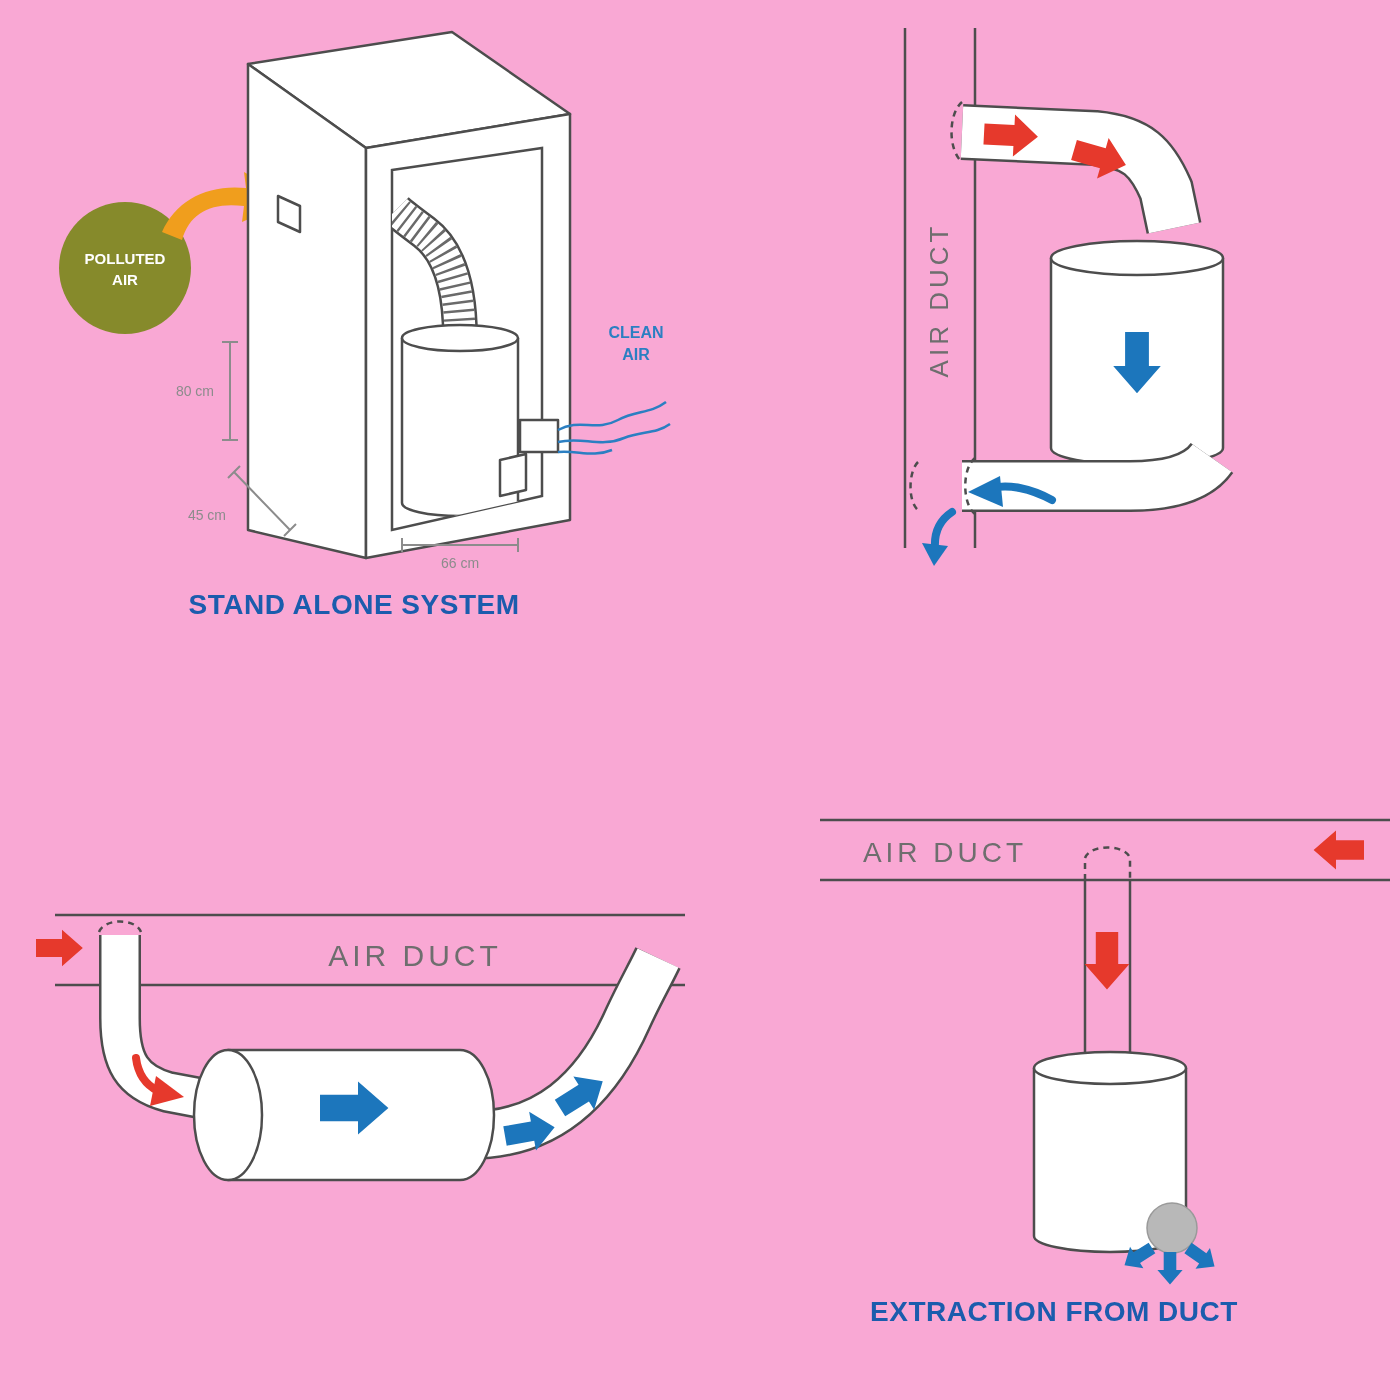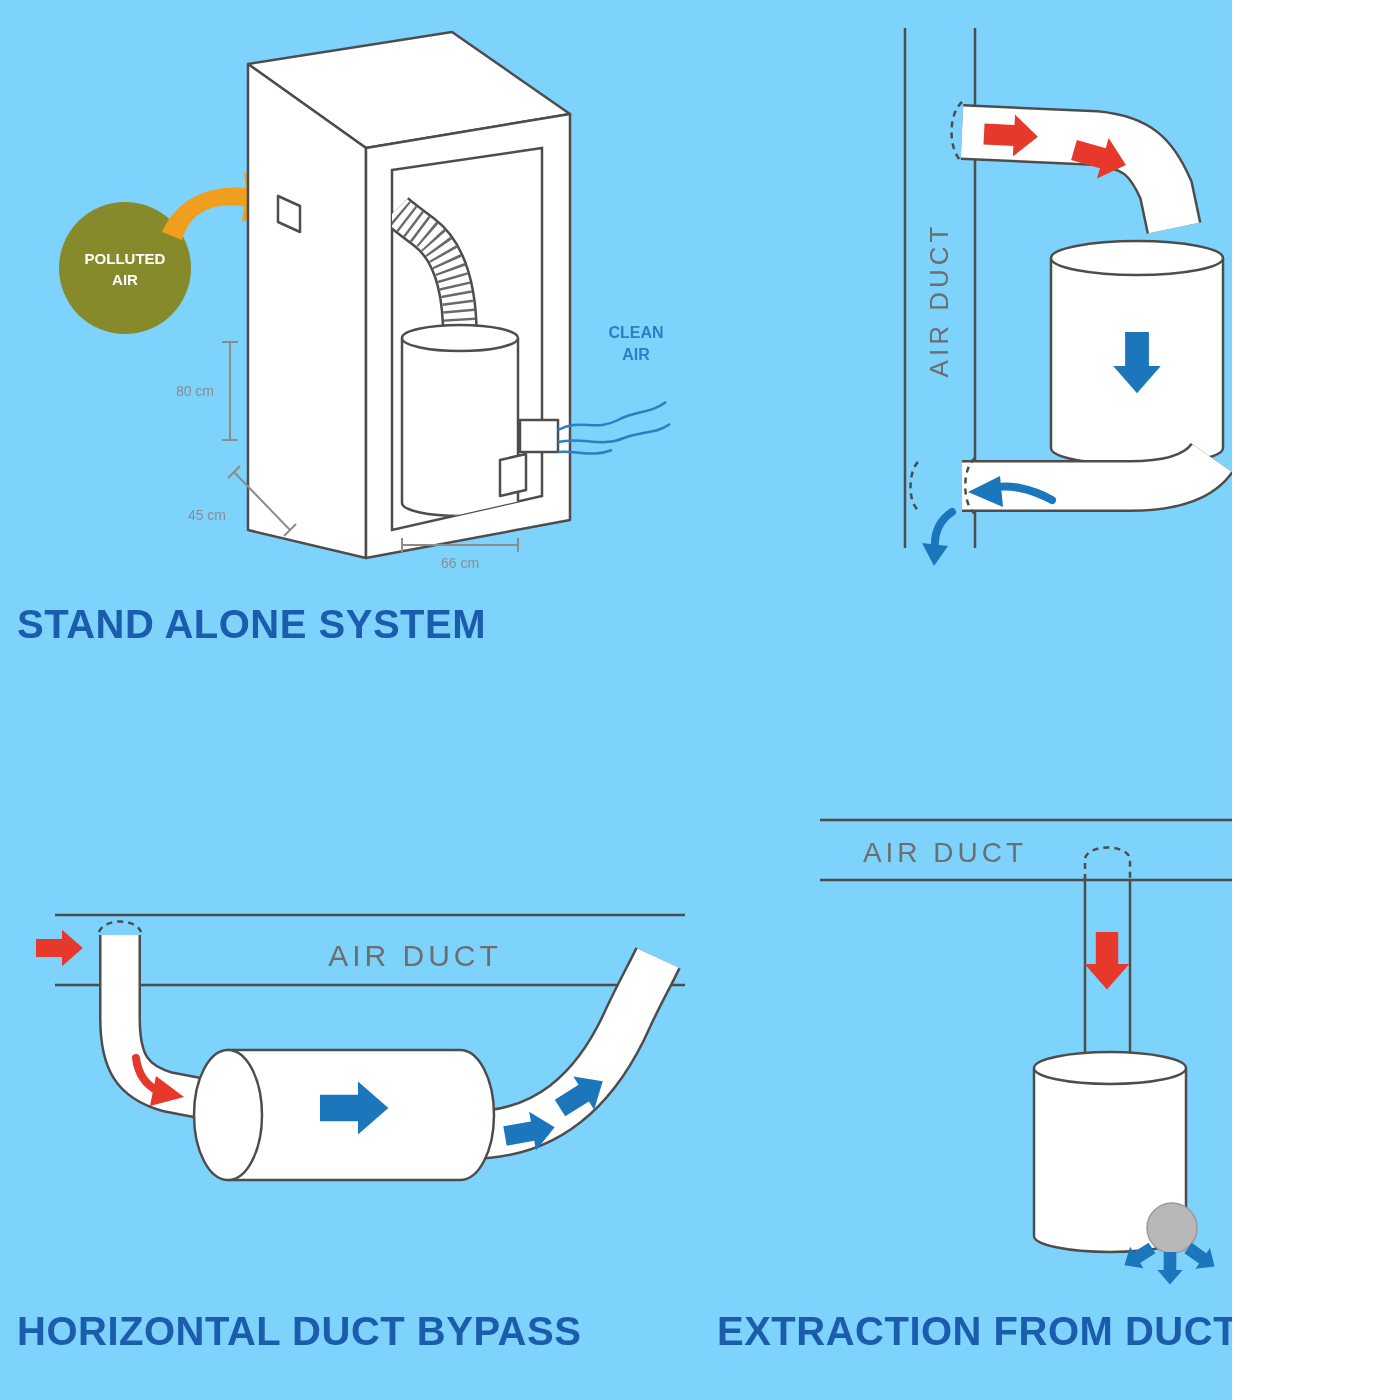--- a/index.html
+++ b/index.html
@@ -1,22 +1,22 @@
 <!DOCTYPE html>
 <html><head>
 <meta charset="utf-8">
 <style>
   html,body{margin:0;padding:0;background:#fff;}
   body{font-family:"Liberation Sans",sans-serif;}
-  .canvas{position:relative;width:1232px;height:1400px;background:#7dd3fc;overflow:hidden;}
+  .canvas{position:relative;width:1400px;height:1400px;background:#f9a8d4;overflow:hidden;}
   .panel{position:absolute;}
   .panel svg{display:block;}
   .panel h2{
-    margin:17px;position:absolute;left:0;width:100%;text-align:left;
-    font-size:40px;font-weight:bold;color:#1b5cad;letter-spacing:0.5px;
+    margin:4px;position:absolute;left:0;width:100%;text-align:center;
+    font-size:28px;font-weight:bold;color:#1b5cad;letter-spacing:0.5px;
     font-family:"Liberation Sans",sans-serif;
   }
   #p1{left:0;top:0;width:700px;height:660px;}
   #p2{left:700px;top:0;width:700px;height:660px;}
   #p3{left:0;top:770px;width:700px;height:630px;}
   #p4{left:700px;top:770px;width:700px;height:630px;}
   #p1 h2,#p2 h2{top:585px;}
   #p3 h2,#p4 h2{top:522px;}
   svg{font-family:"Liberation Sans",sans-serif;}
   .ln{stroke:#4d4d4d;stroke-width:2.5;fill:none;}
@@ -168,21 +168,20 @@
 
       <g>
         <path class="lnf" d="M228,280 L460,280 A34,65 0 0 1 460,410 L228,410 Z"></path>
         <ellipse class="lnf" cx="228" cy="345" rx="34" ry="65"></ellipse>
       </g>
       <path class="arr-blue" transform="translate(320,338) scale(1.9)" d="M0,-7 L20,-7 L20,-14 L36,0 L20,14 L20,7 L0,7 Z"></path>
 
       <path class="arr-blue" transform="translate(505,366) rotate(-10) scale(1.4)" d="M0,-7 L20,-7 L20,-14 L36,0 L20,14 L20,7 L0,7 Z"></path>
       <path class="arr-blue" transform="translate(560,338) rotate(-32) scale(1.4)" d="M0,-7 L20,-7 L20,-14 L36,0 L20,14 L20,7 L0,7 Z"></path>
     </svg>
-    <h2>HORIZONTAL DUCT BYPASS</h2>
   </section>
 
   <section class="panel" id="p4">
     <svg width="700" height="520" viewBox="0 0 700 520">
 
       <g>
         <line class="ln" x1="120" y1="50" x2="690" y2="50"></line>
         <line class="ln" x1="120" y1="110" x2="690" y2="110"></line>
         <text class="duct-label" x="245" y="92" font-size="28" text-anchor="middle">AIR DUCT</text>
       </g>

